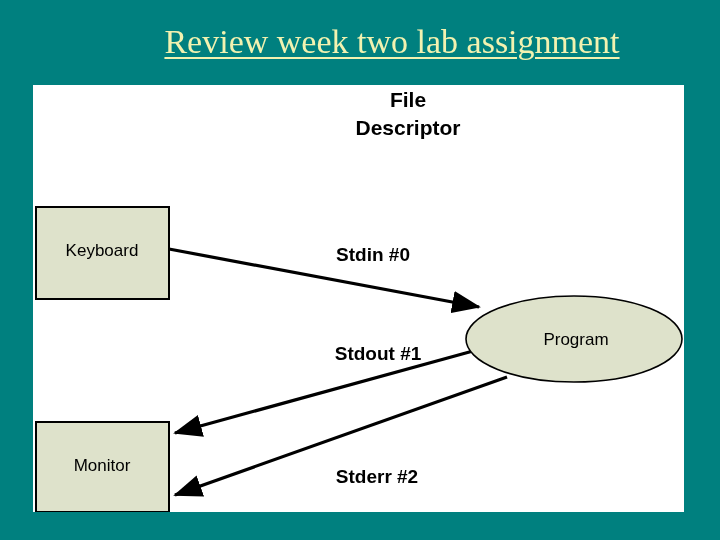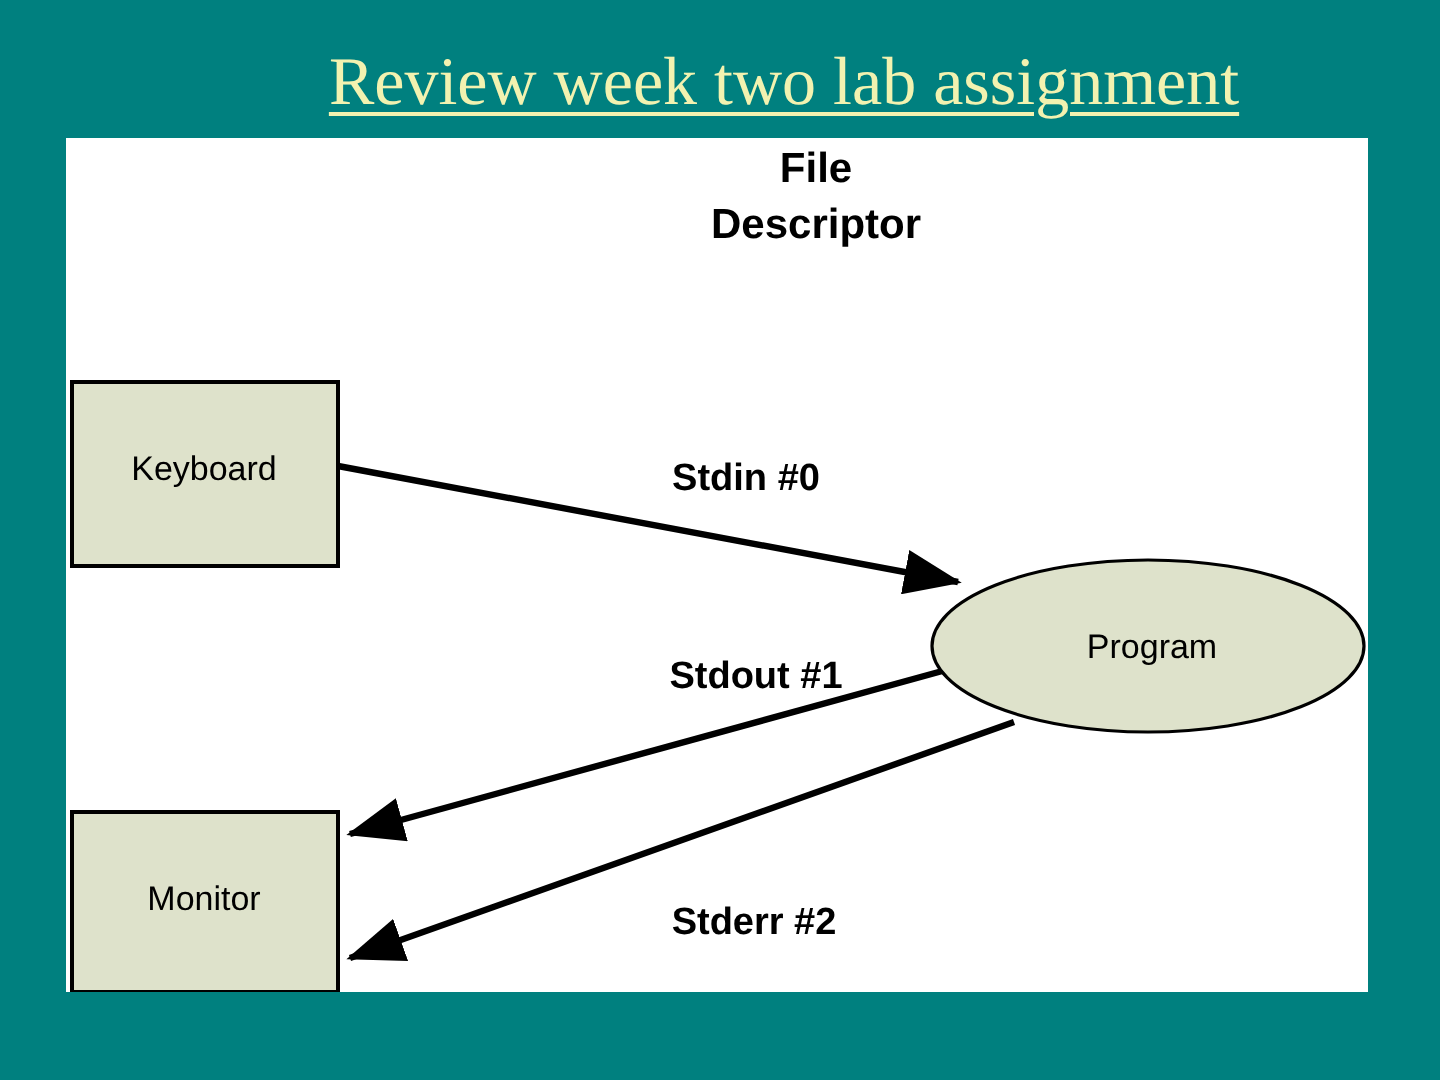--- a/index.html
+++ b/index.html
@@ -28,21 +28,21 @@
     text-decoration: underline;
     text-decoration-thickness: 2px;
     text-underline-offset: 4px;
     white-space: nowrap;
     letter-spacing: 0px;
     padding-left: 32px;
   }
   #diagram-panel {
     position: absolute;
     left: 33px;
-    top: 69px;
+    top: 85px;
     width: 651px;
     height: 427px;
     background: #ffffff;
     overflow: hidden;
   }
   #diagram-svg {
     position: absolute;
     left: 0;
     top: 0;
   }

